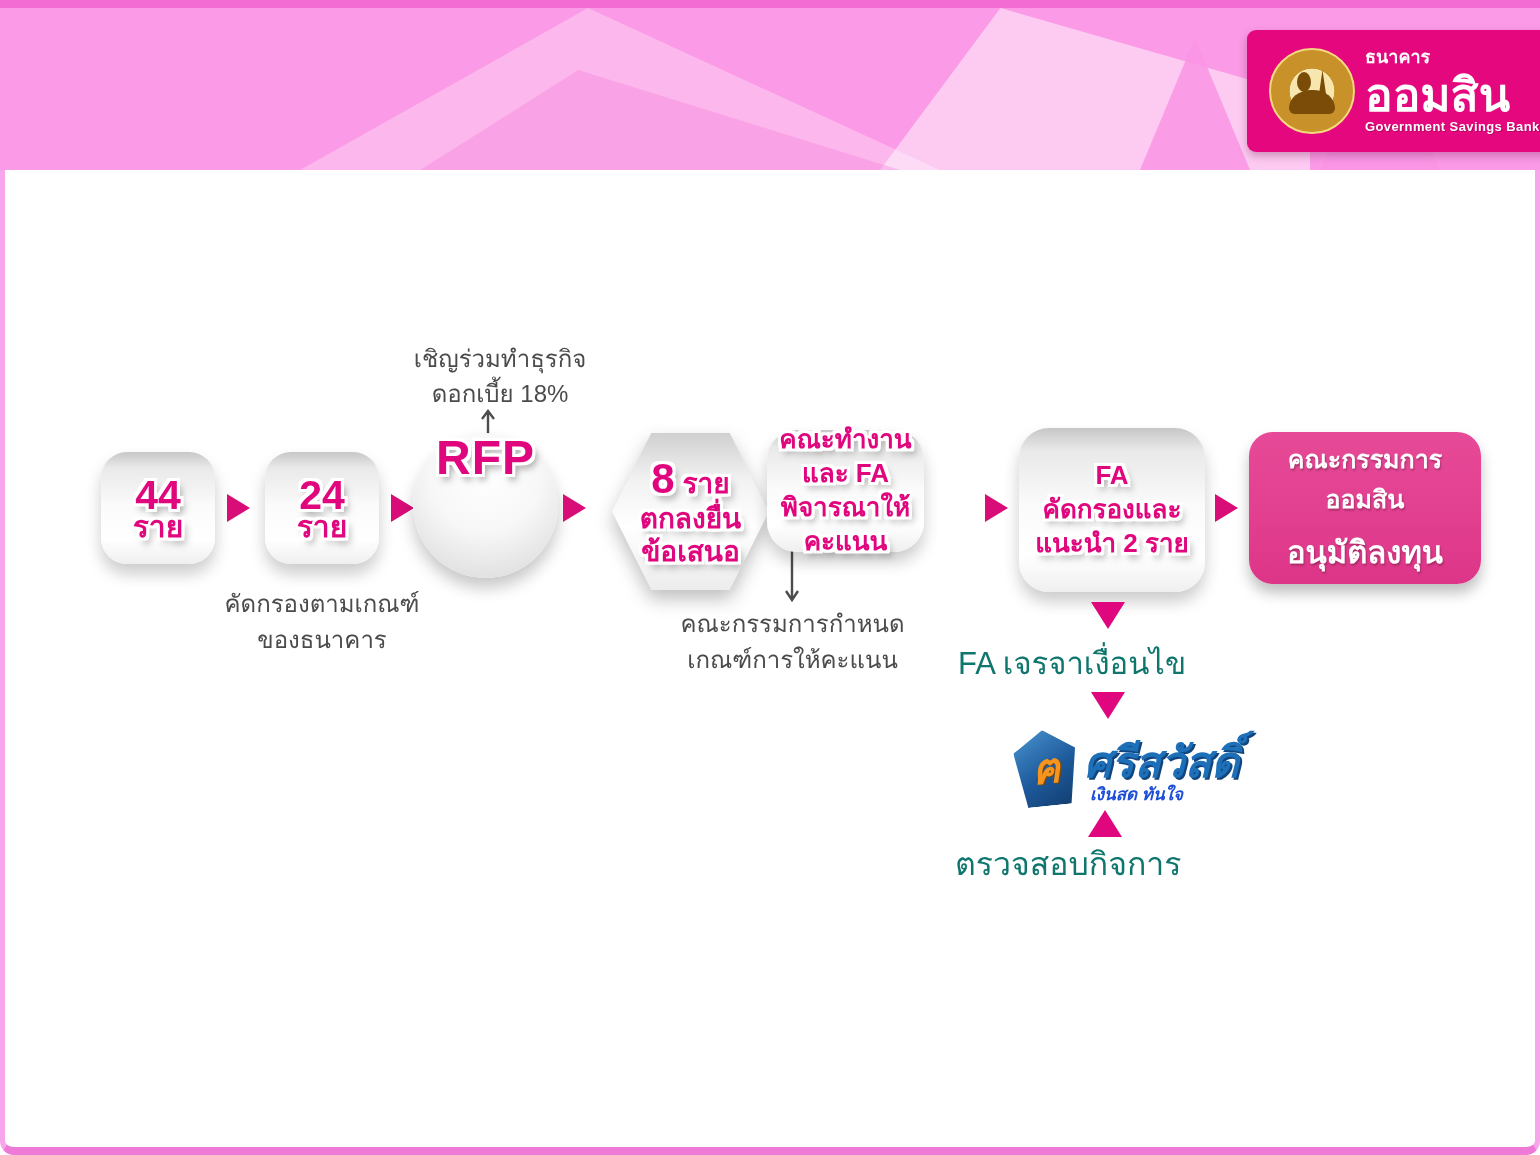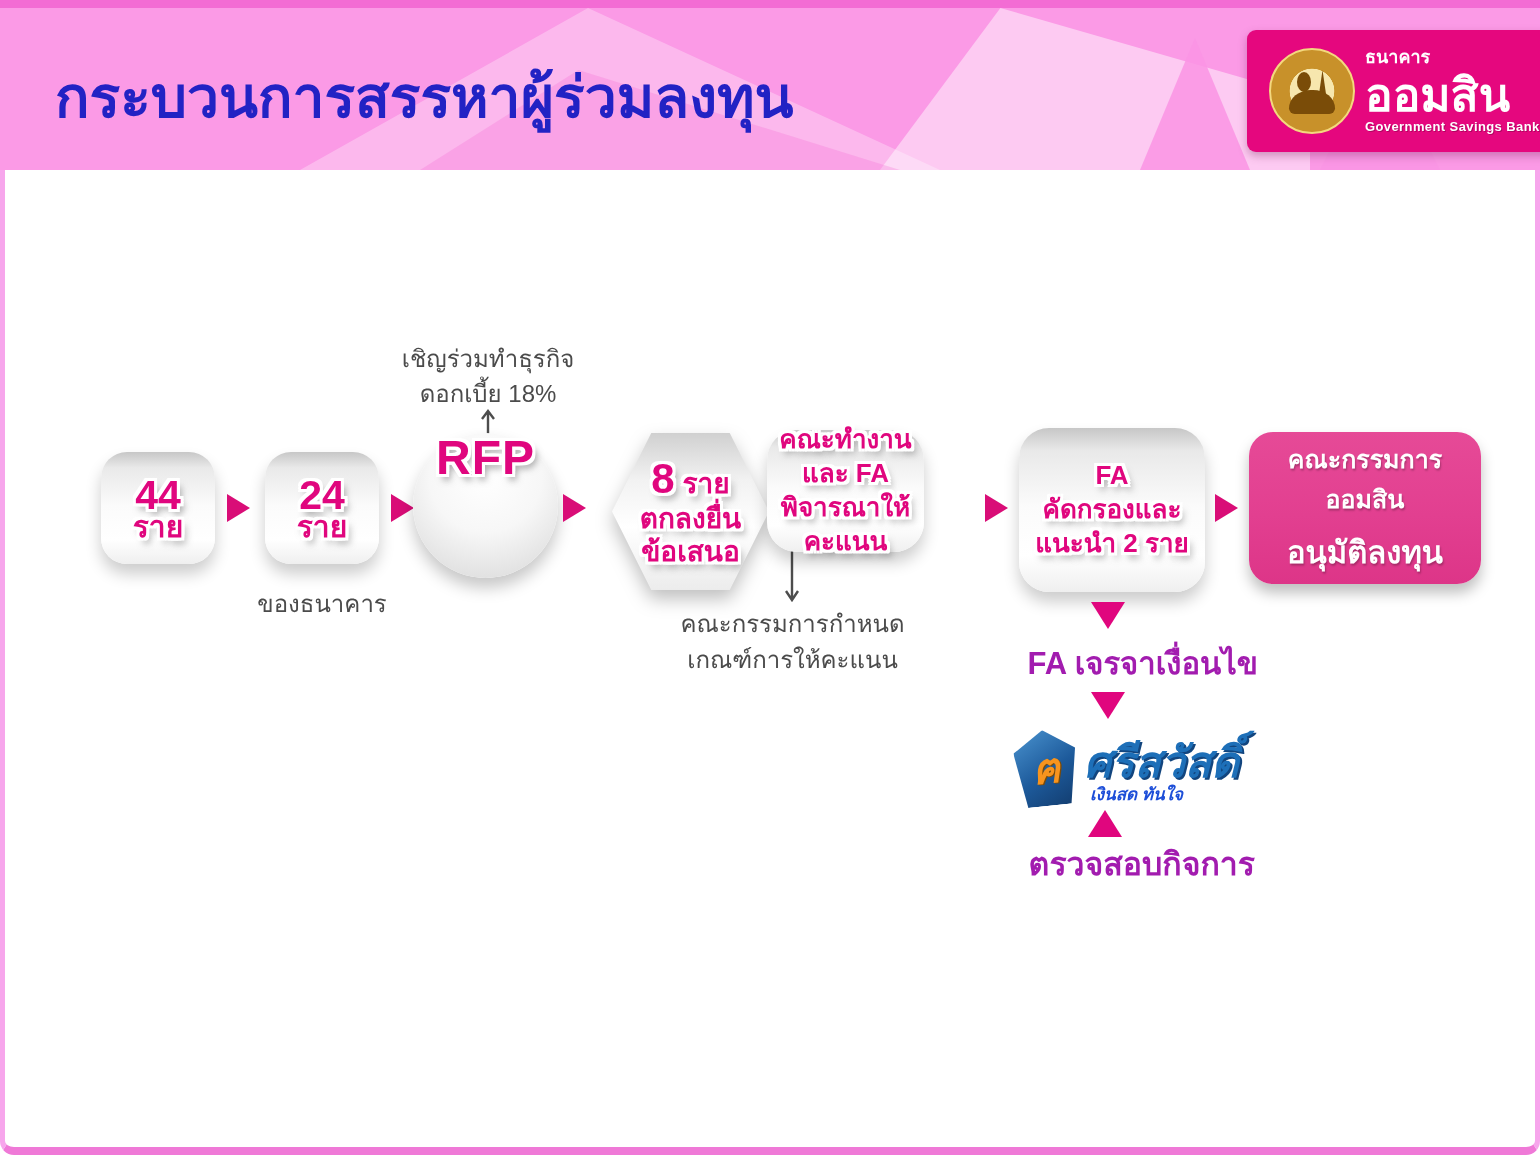--- a/index.html
+++ b/index.html
@@ -96,21 +96,21 @@
   
   .approval { position:absolute; left:1244px; top:262px; width:232px; height:152px;
     background:linear-gradient(180deg,#e64a97 0%,#e23f90 55%,#dd3588 100%);
     border-radius:24px; box-shadow:0 9px 14px rgba(0,0,0,0.25);
     display:flex; flex-direction:column; align-items:center; justify-content:center;
     text-align:center; color:#fff; font-weight:bold; }
   .approval .l1 { font-size:25px; text-shadow:1px 2px 2px rgba(0,0,0,0.25); }
   .approval .l2 { font-size:31px; margin-top:8px; text-shadow:1px 2px 2px rgba(0,0,0,0.25); }
 
   
-  .pink-label { position:absolute; text-align:right; color:#a21caf; font-weight:bold; }
+  .pink-label { position:absolute; text-align:left; color:#0f766e; font-weight:normal; }
   .negotiate { left:953px; top:468px; width:300px; font-size:31px; }
   .audit { left:950px; top:668px; width:300px; font-size:32px; }
 
   
   .srisawad { position:absolute; left:1005px; top:552px; width:215px; height:96px; }
   .sw-shield { position:absolute; left:5px; top:8px; width:62px; height:76px;
     clip-path:polygon(50% 0%, 100% 27%, 85% 100%, 15% 100%, 0% 27%);
     background:linear-gradient(150deg,#4a93cf 0%,#1d5a9b 55%,#123c6e 100%);
     display:flex; align-items:center; justify-content:center;
     transform:rotate(-6deg); }
@@ -127,21 +127,20 @@
 <div class="slide">
 
   <div class="top-strip"></div>
 
   <div class="banner">
     <div class="tri tri1"></div>
     <div class="tri tri2"></div>
     <div class="tri tri5"></div>
     <div class="tri tri3"></div>
     <div class="tri tri4"></div>
-    <div class="page-title">กระบวนการสรรหาผู้ร่วมลงทุน</div>
 
     <div class="gsb-logo">
       <div class="gsb-emblem">
         <div class="tree"></div>
         <div class="spire"></div>
         <div class="mound"></div>
       </div>
       <div class="gsb-text">
         <div class="gsb-prefix">ธนาคาร</div>
         <div class="gsb-name">ออมสิน</div>
@@ -158,26 +157,27 @@
     </div>
 
     <div class="arrow-right" style="left:222px; top:324px;"></div>
 
     <div class="gbox" style="left:260px; top:282px; width:114px; height:112px;">
       <div class="opink num-lg">24</div>
       <div class="opink unit" style="margin-top:-6px;">ราย</div>
     </div>
 
     <div class="caption" style="left:187px; top:416px; width:260px;">
+      <div>คัดกรองตามเกณฑ์</div>
       <div>ของธนาคาร</div>
     </div>
 
     <div class="arrow-right" style="left:386px; top:324px;"></div>
 
-    <div class="note" style="left:360px; top:172px; width:246px;">
+    <div class="note" style="left:372px; top:172px; width:246px;">
       <div>เชิญร่วมทำธุรกิจ</div>
       <div>ดอกเบี้ย 18%</div>
     </div>
     <svg class="thin-arrow" style="left:474px; top:238px;" width="18" height="30" viewBox="0 0 18 30">
       <path d="M9 29 V5 M3 11 L9 3 L15 11" stroke="#4d4d4d" stroke-width="2.4" fill="none"></path>
     </svg>
 
     <div class="circle" style="left:408px; top:263px; width:145px; height:145px;">
       <div class="opink rfp-label">RFP</div>
     </div>

